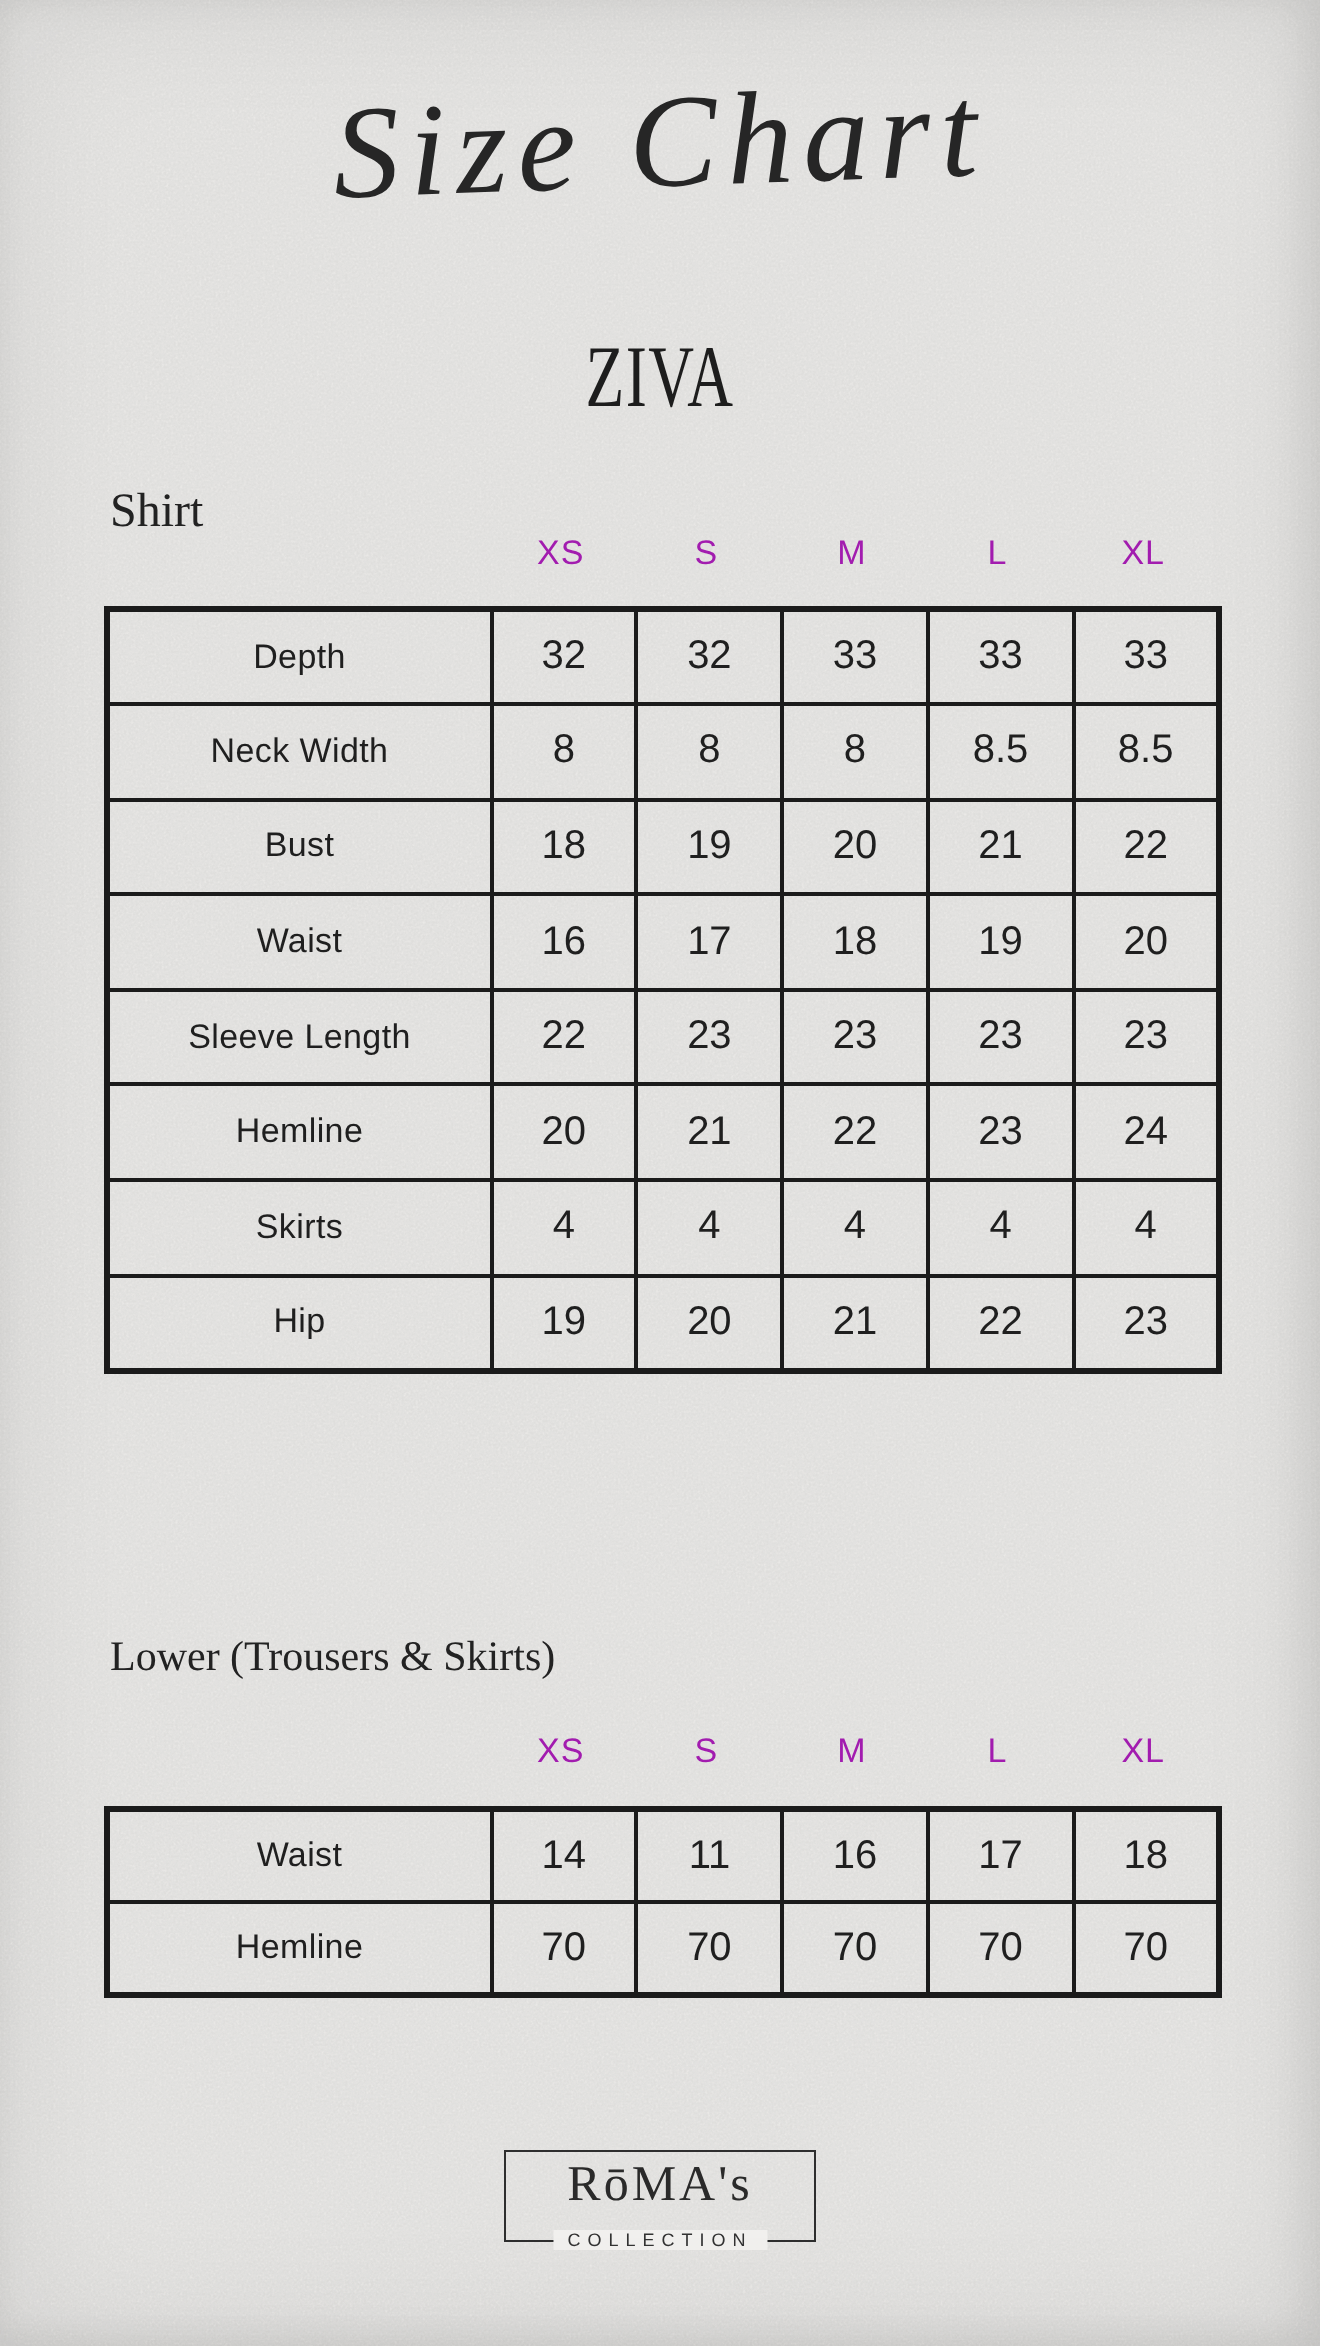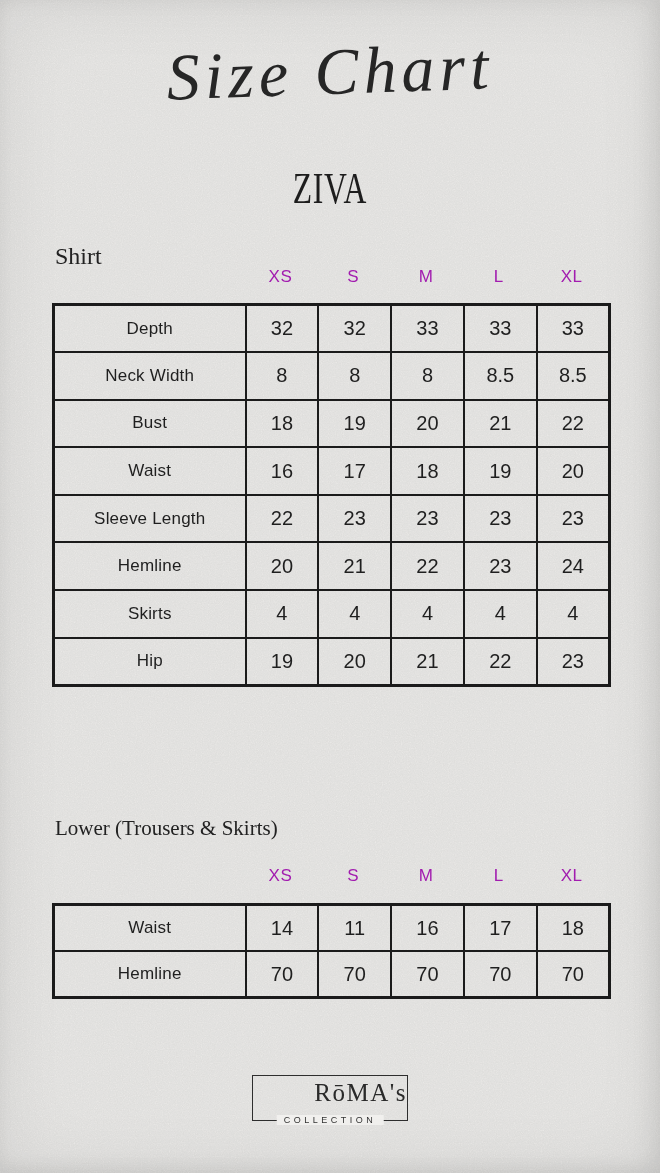--- a/index.html
+++ b/index.html
@@ -76,21 +76,21 @@
   .shirt-table tr{height:47.6px;}
   .lower-table tr{height:46.7px;}
   td.row-label{font-size:17px;letter-spacing:0.2px;}
   td.cell-val{font-size:20px;}
   .logo-box{
     position:absolute;left:252px;top:1075px;width:156px;height:46px;z-index:2;
     border:1.5px solid #2e2e2e;
   }
   .logo-brand{
     margin-top:3px;
-    text-align:right;
+    text-align:center;
     font-family:"Liberation Serif",serif;
     font-size:25px;
     letter-spacing:1.5px;
     color:#2a2a2a;
   }
   .logo-sub{
     position:absolute;left:50%;bottom:0;
     transform:translate(-50%,50%);
     background:var(--paper);
     padding:0 7px;

